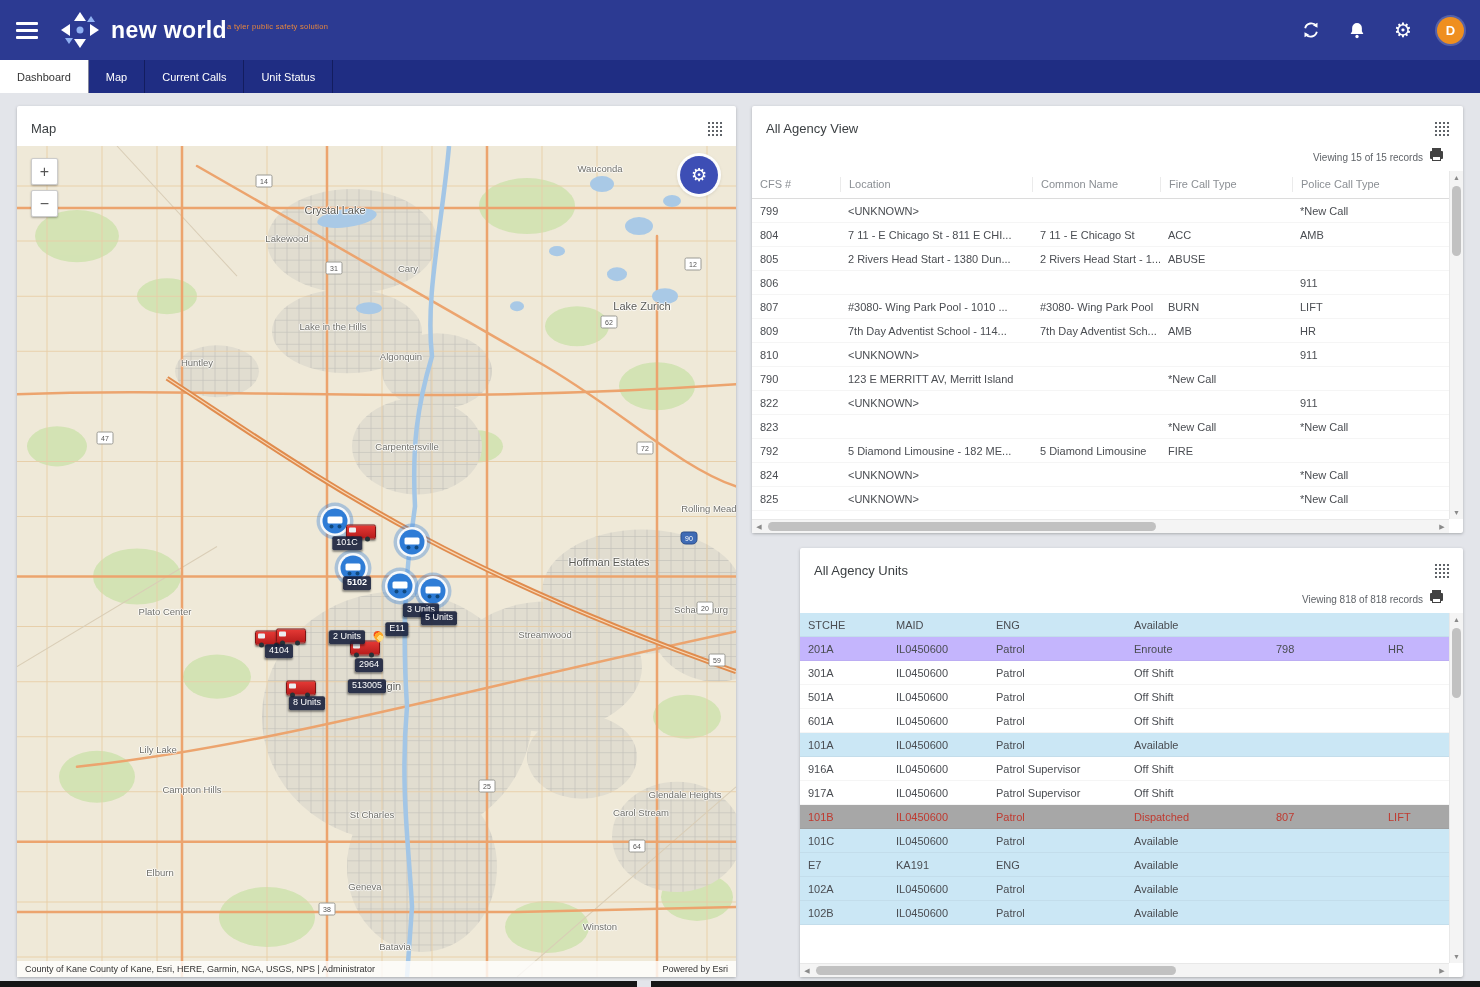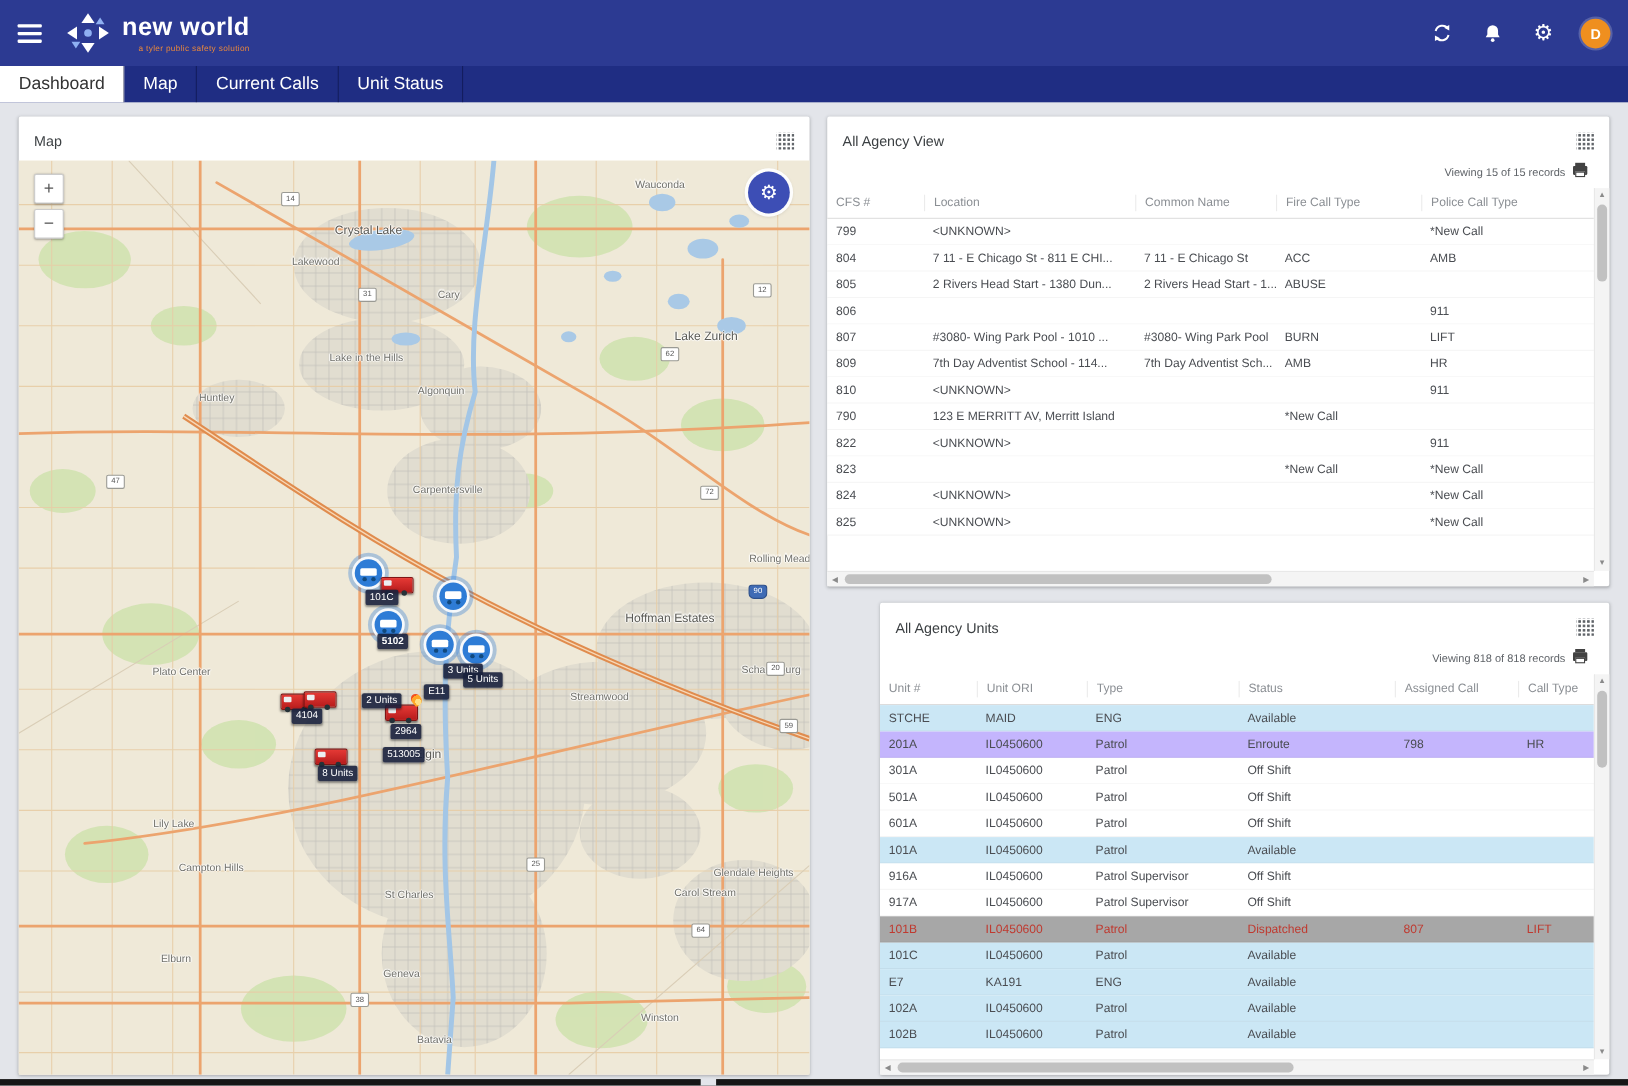--- a/index.html
+++ b/index.html
@@ -3,31 +3,31 @@
 <meta charset="utf-8">
 <style>
   html,body{margin:0;padding:0;background:#666;font-family:"Liberation Sans",sans-serif;}
   .app{position:relative;width:1480px;height:987px;background:#e3e5ea;overflow:hidden;}
 
   
   .topbar{height:60px;background:#2c3a92;display:flex;align-items:center;padding:0 16px;box-sizing:border-box;}
   .hamburger{width:22px;display:flex;flex-direction:column;gap:4px;margin-right:20px;cursor:pointer;}
   .hamburger i{height:3px;background:#fff;border-radius:1px;}
   .logo{display:flex;align-items:center;gap:9px;}
-  .logo-text{display:flex;flex-direction:column;text-align:right;}
+  .logo-text{display:flex;flex-direction:row;}
   .logo-title{color:#fff;font-size:23px;font-weight:bold;letter-spacing:.4px;line-height:1;}
   .logo-sub{color:#e8873c;font-size:7.5px;margin-top:3px;letter-spacing:.3px;}
   .topbar-right{margin-left:auto;display:flex;align-items:center;gap:22px;}
   .tb-icon{width:24px;height:24px;display:flex;align-items:center;justify-content:center;cursor:pointer;}
   .tb-icon.gear{color:#fff;font-size:20px;line-height:1;}
   .avatar{width:27px;height:27px;border-radius:50%;background:#ef8f1f;color:#fff;font-size:13px;font-weight:bold;display:flex;align-items:center;justify-content:center;cursor:pointer;box-shadow:0 0 0 2px rgba(255,255,255,.2);}
 
   
   .tabbar{height:33px;background:#1f2d83;display:flex;}
-  .tab{padding:12px 17px;display:flex;align-items:center;font-size:16px;color:#fff;border-right:1px solid rgba(8,14,60,.5);cursor:pointer;white-space:nowrap;}
+  .tab{padding:12px 17px;display:flex;align-items:center;font-size:11px;color:#fff;border-right:1px solid rgba(8,14,60,.5);cursor:pointer;white-space:nowrap;}
   .tab.active{background:#fff;color:#333;}
 
   
   .content{position:relative;display:flex;gap:16px;padding:13px 17px 10px;box-sizing:border-box;height:894px;}
   .card{background:#fff;border-radius:2px;box-shadow:0 1px 3px rgba(60,64,67,.35);position:relative;}
   .map-card{width:719px;height:871px;display:flex;flex-direction:column;box-sizing:border-box;}
   .right-col{width:711px;display:flex;flex-direction:column;gap:15px;}
   #card-view{height:427px;}
   #card-units{flex:1;margin-left:48px;}
   .card-head{display:flex;justify-content:space-between;align-items:center;padding:14px 14px 10px;}
@@ -289,20 +289,24 @@
             <div class="marker m-truck" style="left: 284px; top: 542px;"></div>
             <div class="marker m-badge" style="left: 290px; top: 557px;">8 Units</div>
           </div>
         <div class="zoom-ctrl">
           <button class="zoom-btn">+</button>
           <button class="zoom-btn">−</button>
         </div>
         <button class="map-settings">
             <span>⚙</span>
           </button>
+        <div class="attribution">
+          <span>County of Kane County of Kane, Esri, HERE, Garmin, NGA, USGS, NPS | Administrator</span>
+          <span>Powered by Esri</span>
+        </div>
       </div>
     </section>
 
     <div class="right-col">
 
       <section class="card t-view" id="card-view">
         <div class="card-head">
           <span class="card-title">All Agency View</span>
           <span class="drag-handle"></span>
         </div>
@@ -381,20 +385,27 @@
                 <div class="tcell"></div>
                 <div class="tcell"></div>
                 <div class="tcell">911</div>
               </div>
               <div class="trow rc-white">
                 <div class="tcell">823</div>
                 <div class="tcell"></div>
                 <div class="tcell"></div>
                 <div class="tcell">*New Call</div>
                 <div class="tcell">*New Call</div>
+              </div>
+              <div class="trow rc-white">
+                <div class="tcell">792</div>
+                <div class="tcell">5 Diamond Limousine - 182 ME...</div>
+                <div class="tcell">5 Diamond Limousine</div>
+                <div class="tcell">FIRE</div>
+                <div class="tcell"></div>
               </div>
               <div class="trow rc-white">
                 <div class="tcell">824</div>
                 <div class="tcell">&lt;UNKNOWN&gt;</div>
                 <div class="tcell"></div>
                 <div class="tcell"></div>
                 <div class="tcell">*New Call</div>
               </div>
               <div class="trow rc-white">
                 <div class="tcell">825</div>
@@ -424,28 +435,20 @@
       <section class="card t-units" id="card-units">
         <div class="card-head">
           <span class="card-title">All Agency Units</span>
           <span class="drag-handle"></span>
         </div>
         <div class="viewing">
           <span>Viewing 818 of 818 records</span>
           <span class="printer"></span>
         </div>
         <div class="tbl">
-          <div class="thead" id="units-head">
-              <div class="thcell">Unit #</div>
-              <div class="thcell">Unit ORI</div>
-              <div class="thcell">Type</div>
-              <div class="thcell">Status</div>
-              <div class="thcell">Assigned Call</div>
-              <div class="thcell">Call Type</div>
-            </div>
           <div class="tbody" id="units-body">
               <div class="trow rc-blue">
                 <div class="tcell">STCHE</div>
                 <div class="tcell">MAID</div>
                 <div class="tcell">ENG</div>
                 <div class="tcell">Available</div>
                 <div class="tcell"></div>
                 <div class="tcell"></div>
               </div>
               <div class="trow rc-pink">

